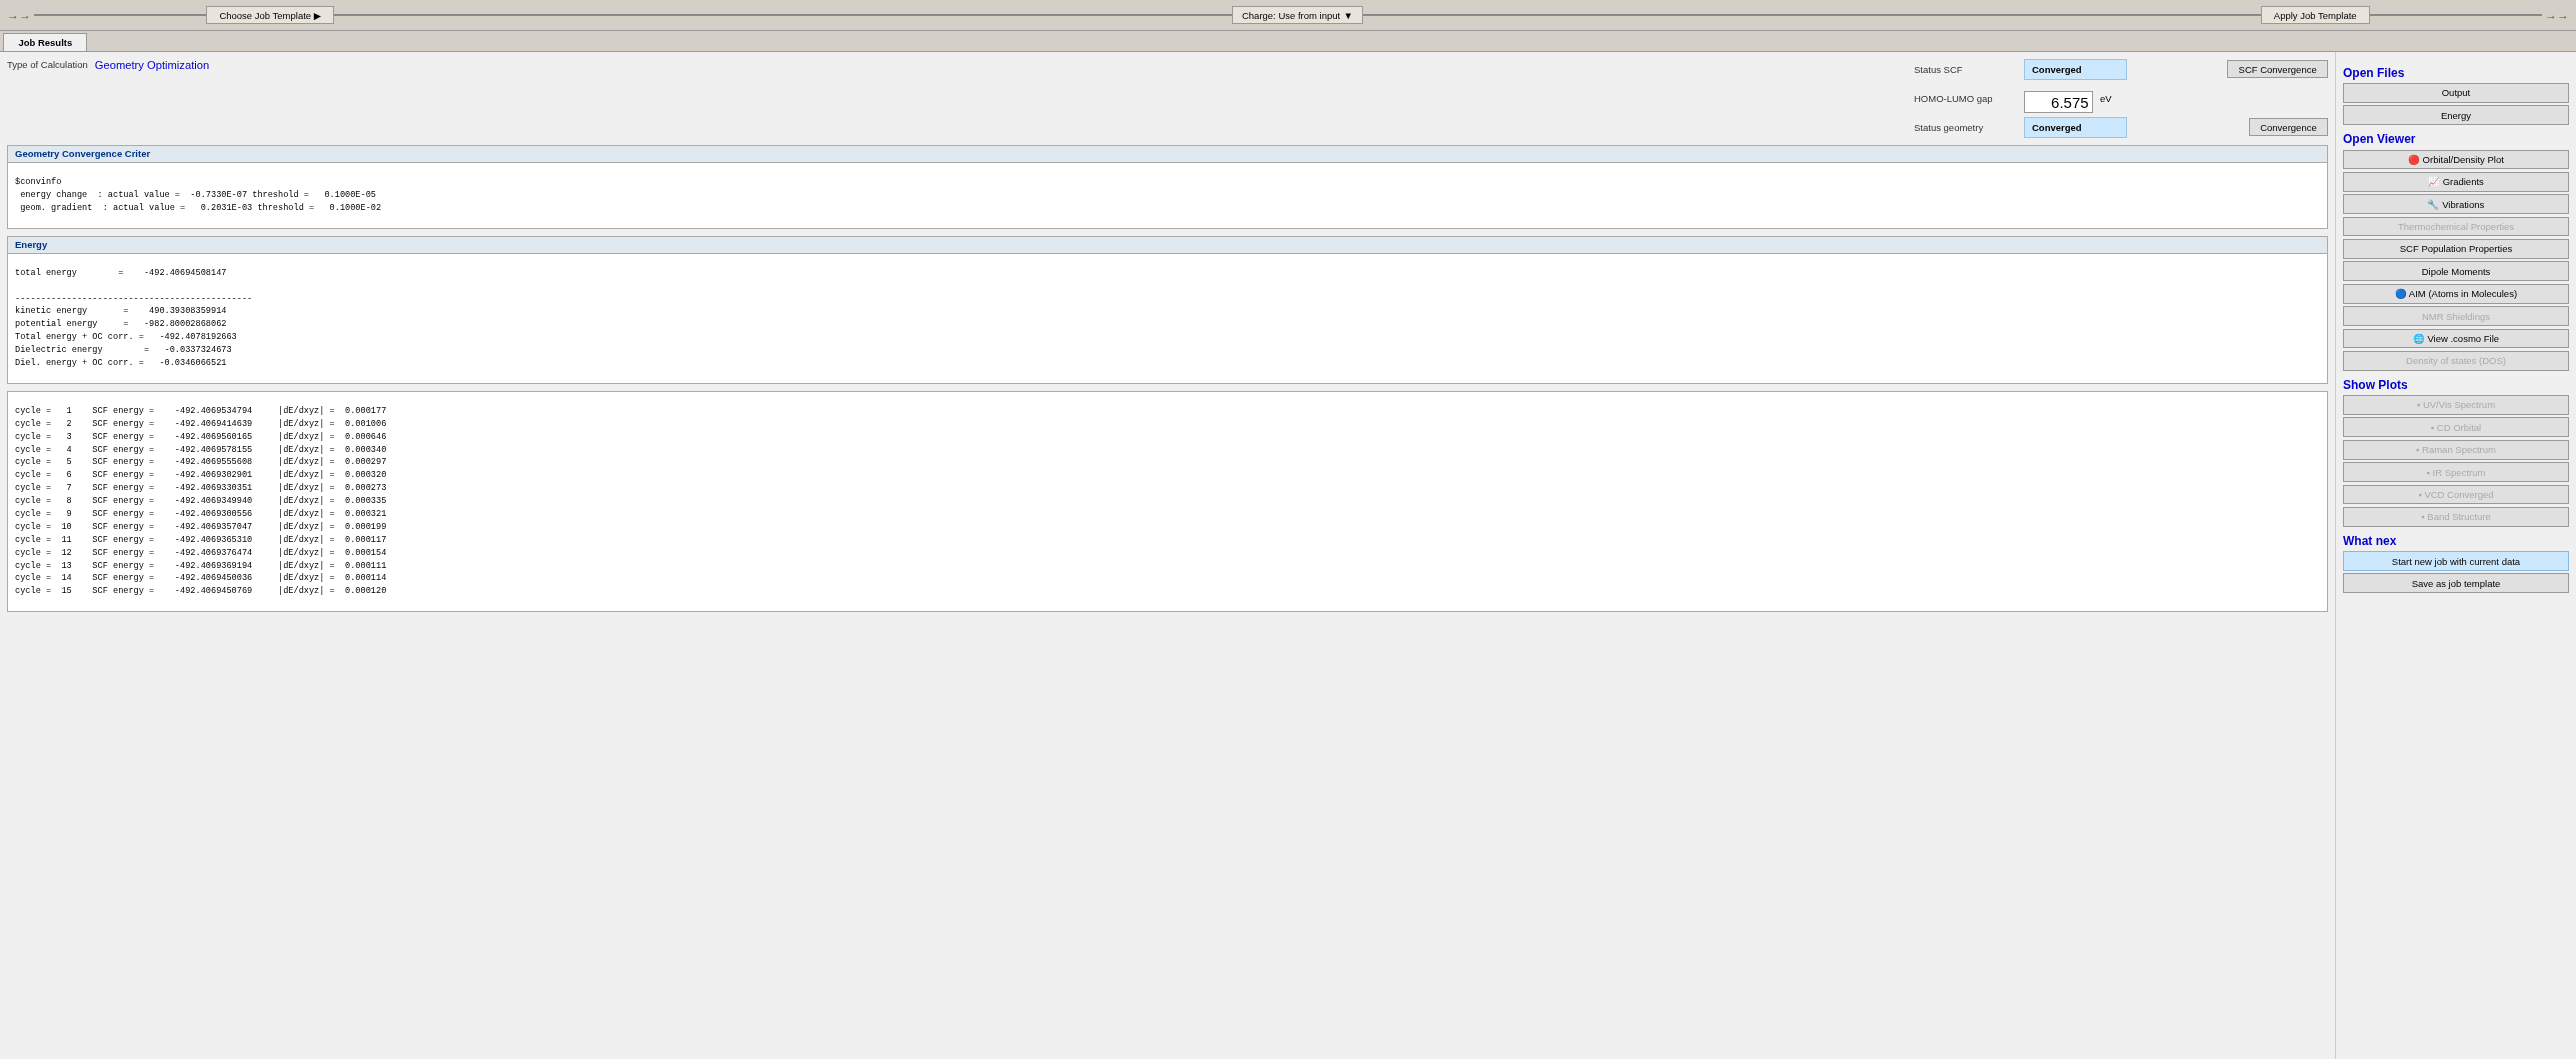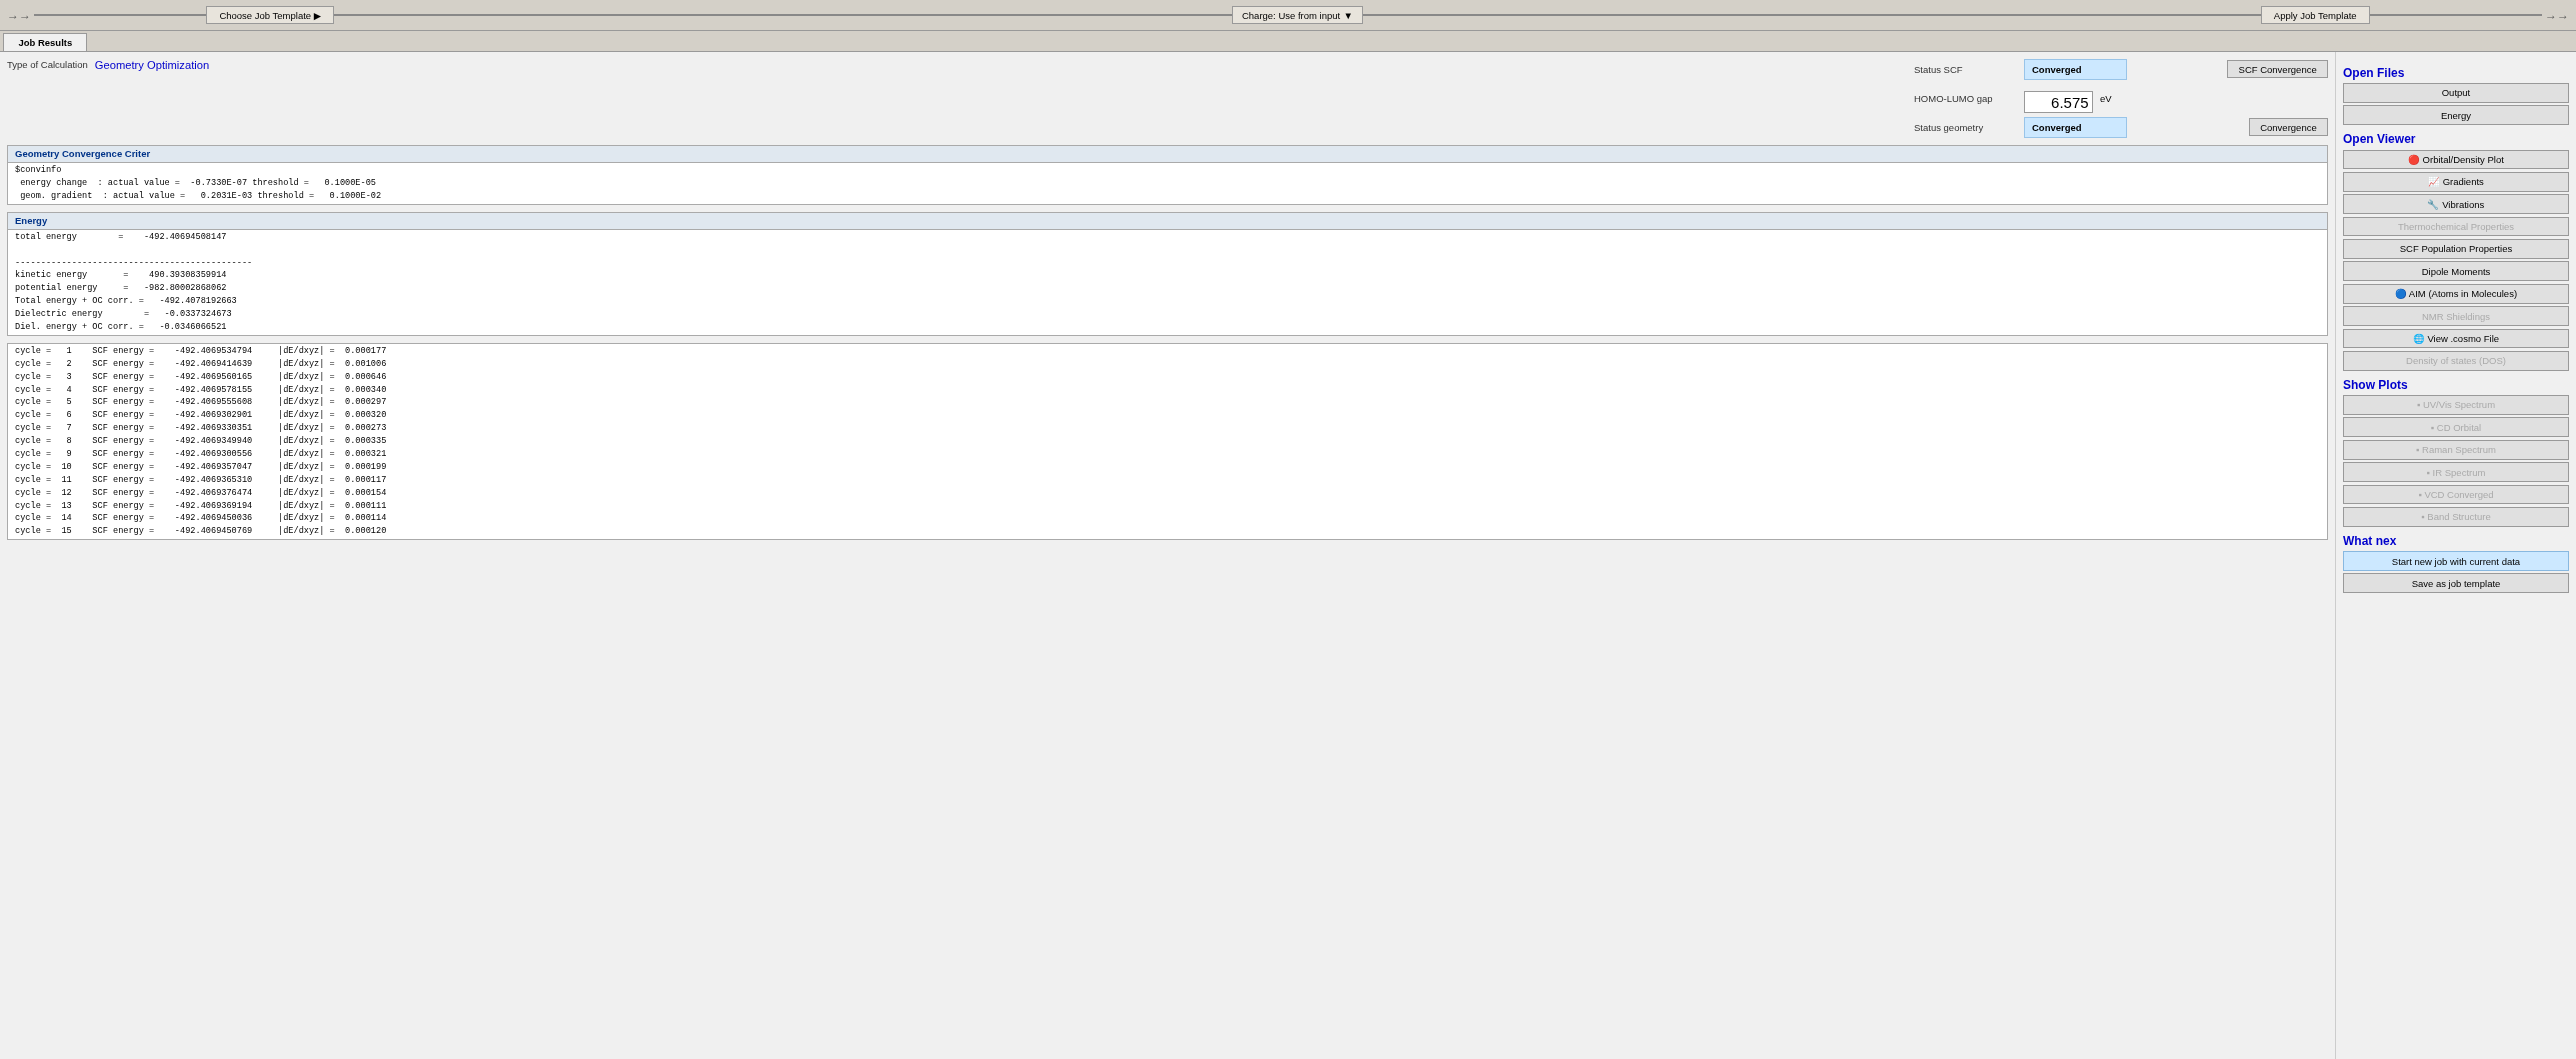--- a/index.html
+++ b/index.html
@@ -66,21 +66,21 @@
 
     
     .section {
       border: 0.9px solid #aaa; margin-bottom: 7px; background: #fff;
     }
     .section-header {
       background: #e0e8f0; padding: 2.6px 7px; font-size: 9.5px;
       font-weight: bold; color: #003388; border-bottom: 0.9px solid #aaa;
     }
     .section-body {
-      padding: 1px 7px; font-family: 'Courier New', monospace; font-size: 8.6px;
+      padding: 13px 7px; font-family: 'Courier New', monospace; font-size: 8.6px;
       color: #000; line-height: 1.5;
       white-space: pre;
     }
 
     
     .right-sidebar {
       width: 241px; padding: 7px; background: #f0f0f0; border-left: 0.9px solid #ccc;
     }
     .sidebar-section-title {
       color: #0000cc; font-weight: bold; font-size: 12px; margin-bottom: 3.4px; margin-top: 7px;

